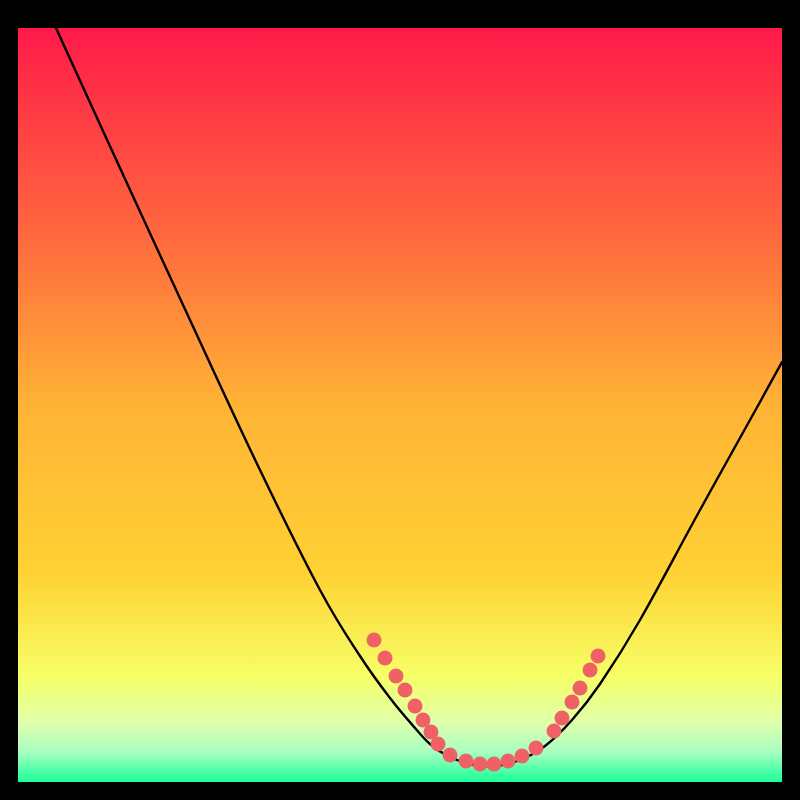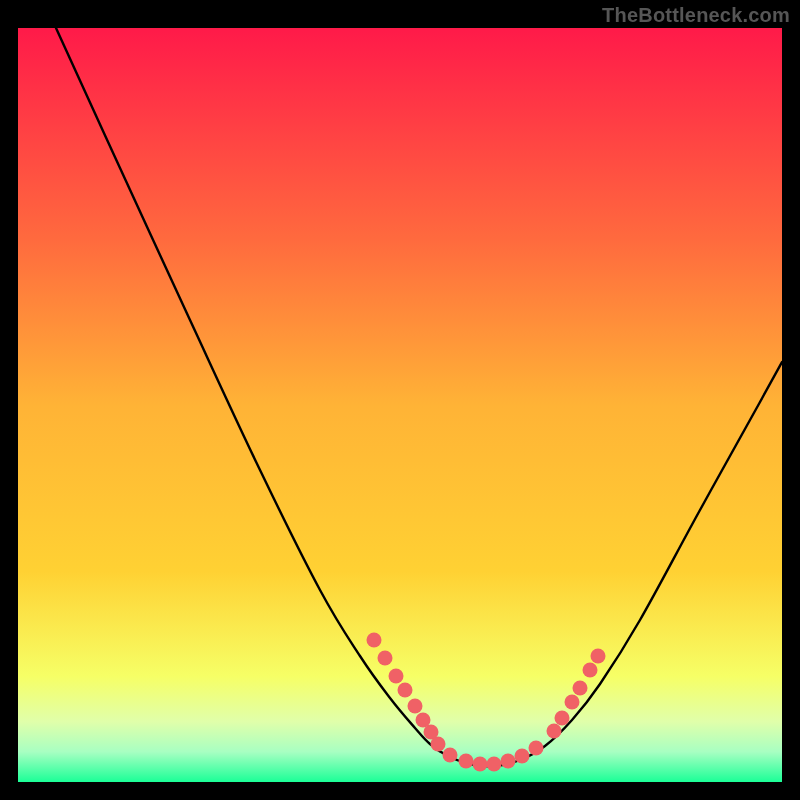--- a/index.html
+++ b/index.html
@@ -72,14 +72,13 @@
         <circle cx="536" cy="748" r="7.5" fill="#f06166"></circle>
         <circle cx="554" cy="731" r="7.5" fill="#f06166"></circle>
         <circle cx="562" cy="718" r="7.5" fill="#f06166"></circle>
         <circle cx="572" cy="702" r="7.5" fill="#f06166"></circle>
         <circle cx="580" cy="688" r="7.5" fill="#f06166"></circle>
         <circle cx="590" cy="670" r="7.5" fill="#f06166"></circle>
         <circle cx="598" cy="656" r="7.5" fill="#f06166"></circle>
       </g>
   </svg>
 
-  <div class="watermark">TheBottleneck.com</div>
 </div>
 
 </body></html>

